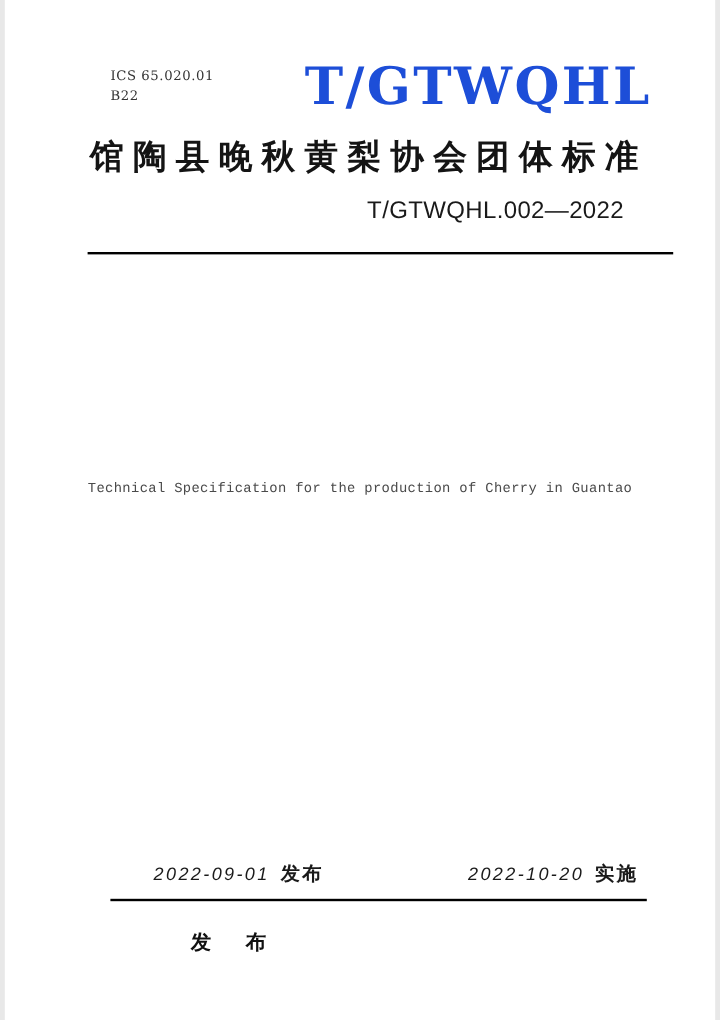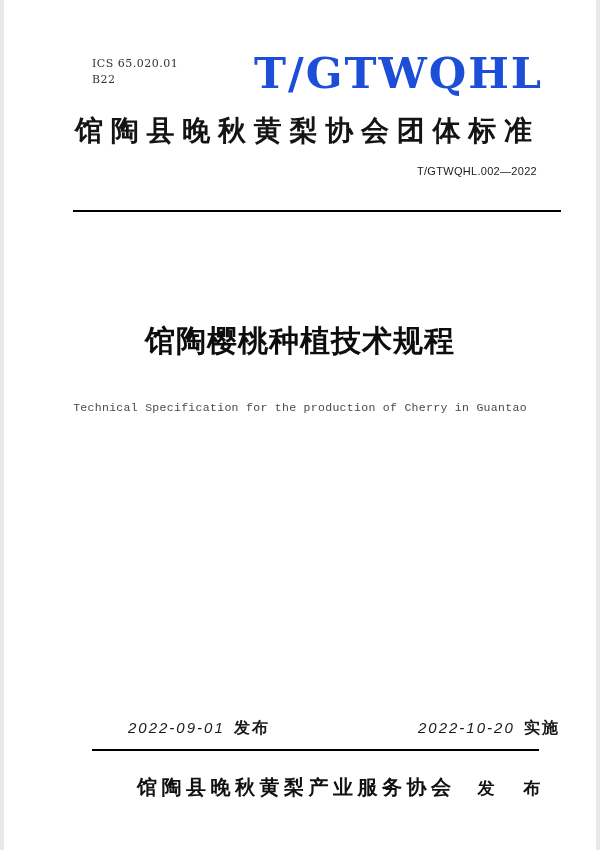--- a/index.html
+++ b/index.html
@@ -47,23 +47,23 @@
     line-height: 36px;
     text-align: justify;
     text-align-last: justify;
     -moz-text-align-last: justify;
     white-space: nowrap;
     color: #141414;
   }
   
   .std-number {
     position: absolute;
-    right: 59px;
+    right: 76px;
     top: 165px;
-    font-size: 11px;
+    font-size: 20px;
     letter-spacing: 0.3px;
     color: #1a1a1a;
     white-space: nowrap;
   }
   .rule {
     position: absolute;
     height: 2px;
     background: #000000;
   }
   .rule-top { left: 69px; top: 210px; width: 488px; }
@@ -102,21 +102,21 @@
     font-family: "Liberation Sans", sans-serif;
     font-style: italic;
   }
   .date-line .date-label {
     font-weight: bold;
     font-size: 16px;
     letter-spacing: 2px;
     margin-left: 5px;
   }
   .date-issue { left: 124px; }
-  .date-impl  { left: 386px; margin-left: 28px; }
+  .date-impl  { left: 386px; }
   
   .footer-line {
     position: absolute;
     left: 133px;
     top: 774px;
     display: flex;
     align-items: baseline;
     white-space: nowrap;
     color: #111111;
   }
@@ -143,34 +143,32 @@
   </div>
 
   <div class="org-code">T/GTWQHL</div>
 
   <div class="assoc-title">馆陶县晚秋黄梨协会团体标准</div>
 
   <div class="std-number">T/GTWQHL.002—2022</div>
 
   <div class="rule rule-top"></div>
 
-  <div class="doc-title-zh">馆陶樱桃种植技术规程</div>
 
   <div class="doc-title-en">Technical Specification for the production of Cherry in Guantao</div>
 
   <div class="date-line date-issue">
     <span class="date-value">2022-09-01</span>
     <span class="date-label">发布</span>
   </div>
 
   <div class="date-line date-impl">
     <span class="date-value">2022-10-20</span>
     <span class="date-label">实施</span>
   </div>
 
   <div class="rule rule-bottom"></div>
 
   <div class="footer-line">
-    <span class="issuer">馆陶县晚秋黄梨产业服务协会</span>
     <span class="publish-label">发 布</span>
   </div>
 
 </div>
 
 </body></html>

